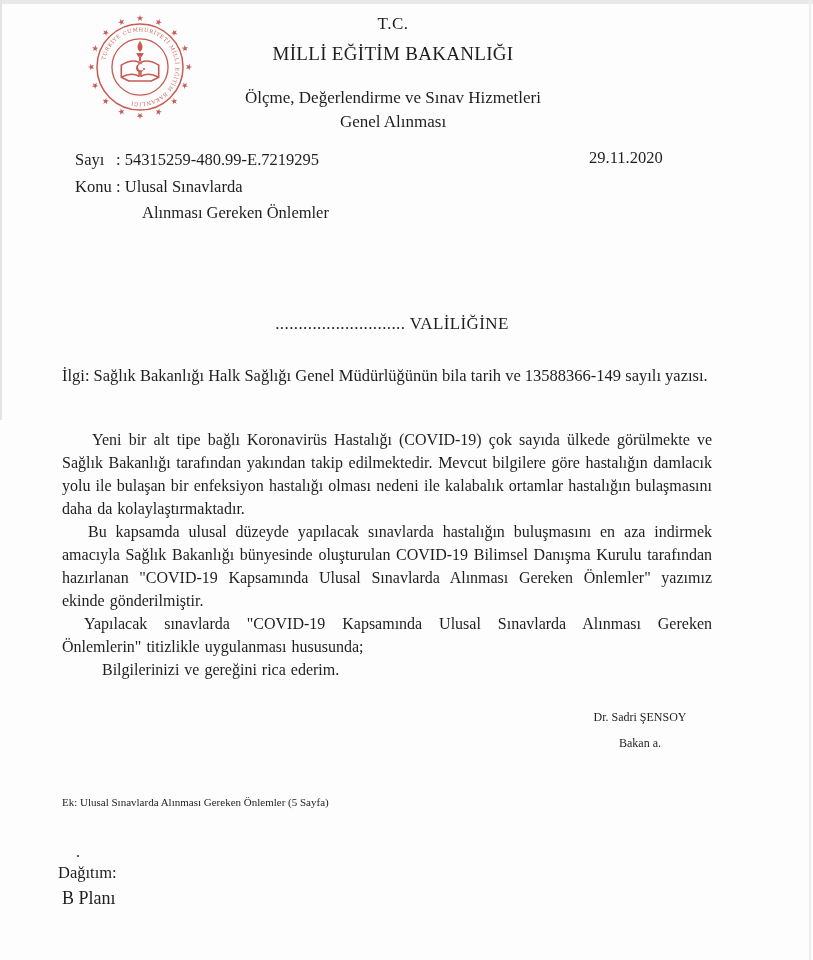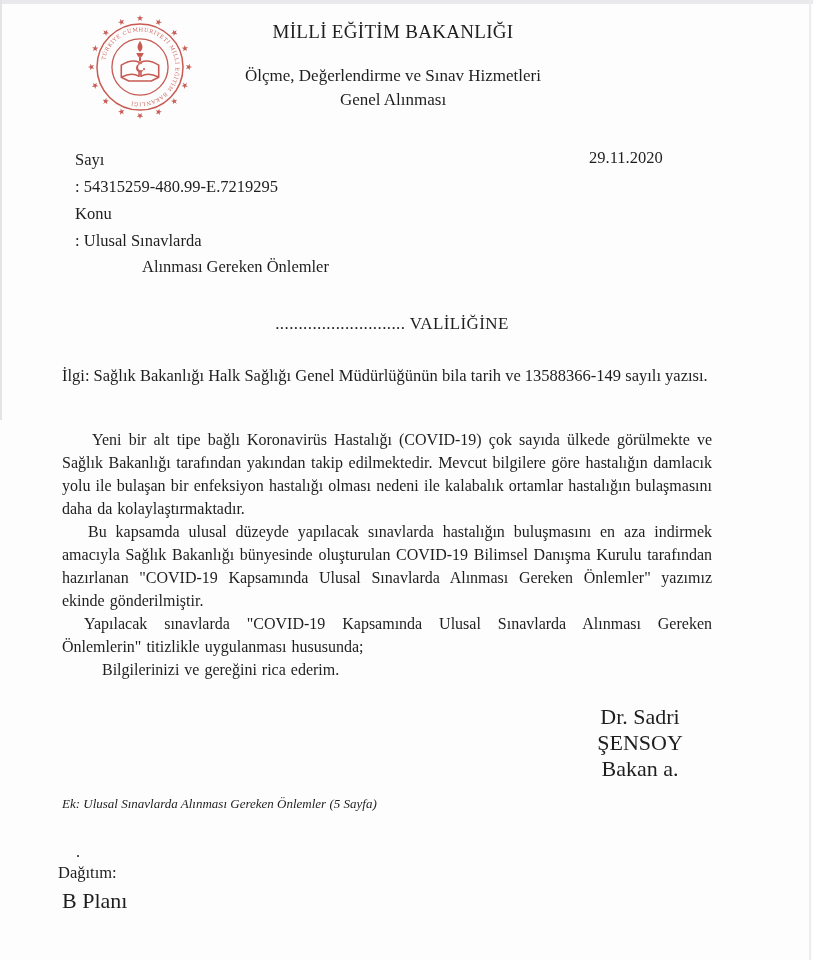--- a/index.html
+++ b/index.html
@@ -18,49 +18,49 @@
   
   .seal { position:absolute; left:82px; top:9px; opacity:.88; }
   .header-block { position:absolute; top:13px; left:0; width:786px; text-align:center; }
   .h-tc          { font-size:17px; line-height:22px; letter-spacing:.5px; }
   .h-ministry    { font-size:19px; line-height:26px; letter-spacing:.3px; margin-top:6px; }
   .h-department  { font-size:17px; line-height:24px;margin-top:19px; }
   .h-directorate { font-size:17px; line-height:24px; }
 
   
   .meta { position:absolute; left:75px; top:146px; font-size:16.5px; }
-  .meta-row { display:flex; line-height:27px;flex-direction:column; }
+  .meta-row { display:flex; line-height:27px; }
   .meta-label { width:41px; }
   .meta-row3  { padding-left:67px; line-height:26px; }
   .date { position:absolute; left:589px; top:148px; font-size:16.5px; }
 
   
   .recipient { position:absolute; top:314px; left:0; width:784px; text-align:center;
                font-size:17px; letter-spacing:.4px;font-family:Liberation Serif, serif; }
 
   
   .ilgi { position:absolute; left:62px; top:364px; width:652px; font-size:16.5px;
           line-height:23px; text-align:justify; }
   .body-text { position:absolute; left:62px; top:428px; width:650px; font-size:16px;
                line-height:23px; text-align:justify; word-spacing:1px; }
   .para   { text-indent:30px; }
   .para-2 { text-indent:26px; }
   .para-3 { text-indent:22px; }
   .closing{ text-indent:40px; }
 
   
   .signature { position:absolute; left:555px; top:704px; width:170px; text-align:center;
-               font-size:22px; line-height:26px; }
+               font-size:12px; line-height:26px; }
 
   
-  .attachment  { position:absolute; left:62px; top:796px; font-size:13px;font-style:italic; }
+  .attachment  { position:absolute; left:62px; top:796px; font-size:11px; }
   .stray-dot   { position:absolute; left:76px; top:843px; font-size:16px; }
   .distribution{ position:absolute; left:58px; top:863px; font-size:16.5px;
                  text-underline-offset:3px; }
-  .dist-value  { position:absolute; left:62px; top:888px; font-size:22px; }
+  .dist-value  { position:absolute; left:62px; top:888px; font-size:18px; }
 </style>
 </head>
 <body>
 
 <div class="page">
 
   <div class="scan-top"></div>
   <div class="scan-left"></div>
   <div class="scan-right"></div>
 
@@ -98,20 +98,21 @@
       <path d="M42 60 Q53 53 61 57 L61 72 Q53 67 42 73 Z" fill="#ffffff" stroke="#c0443c" stroke-width="1.7" stroke-linejoin="round"></path>
       <path d="M82 60 Q71 53 63 57 L63 72 Q71 67 82 73 Z" fill="#ffffff" stroke="#c0443c" stroke-width="1.7" stroke-linejoin="round"></path>
       <path d="M42 73 L50 77 H74 L82 73" fill="none" stroke="#c0443c" stroke-width="1.6" stroke-linejoin="round"></path>
       <circle cx="62" cy="63" r="4.2" fill="#c0443c"></circle>
       <circle cx="63.4" cy="62.2" r="3.4" fill="#ffffff"></circle>
       <circle cx="66.3" cy="64.2" r="1.1" fill="#c0443c"></circle>
     </g>
   </svg>
 
   <div class="header-block">
+    <div class="h-tc">T.C.</div>
     <div class="h-ministry">MİLLİ EĞİTİM BAKANLIĞI</div>
     <div class="h-department">Ölçme, Değerlendirme ve Sınav Hizmetleri</div>
     <div class="h-directorate">Genel Alınması</div>
   </div>
 
   <div class="meta">
     <div class="meta-row">
       <span class="meta-label">Sayı</span>
       <span>: 54315259-480.99-E.7219295</span>
     </div>

